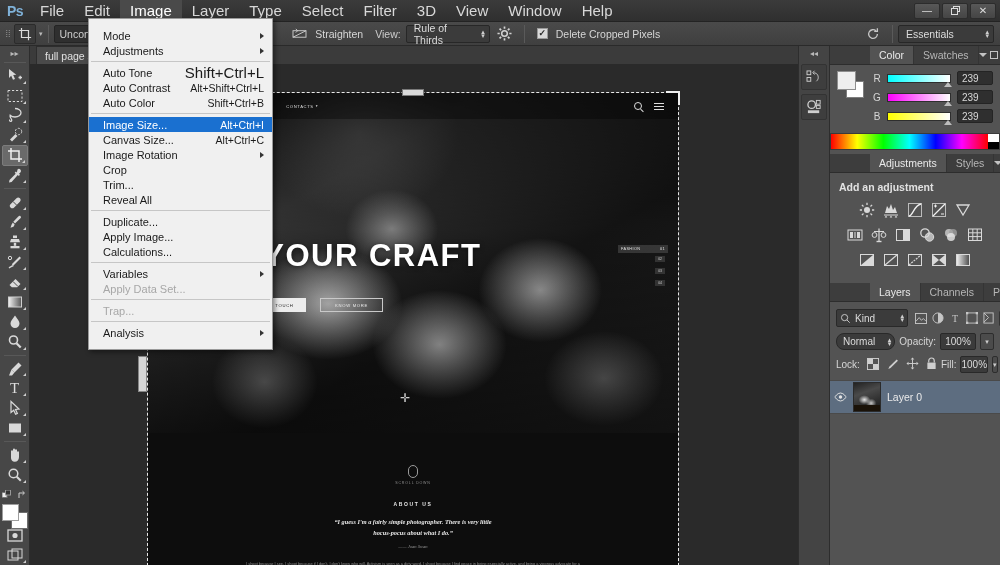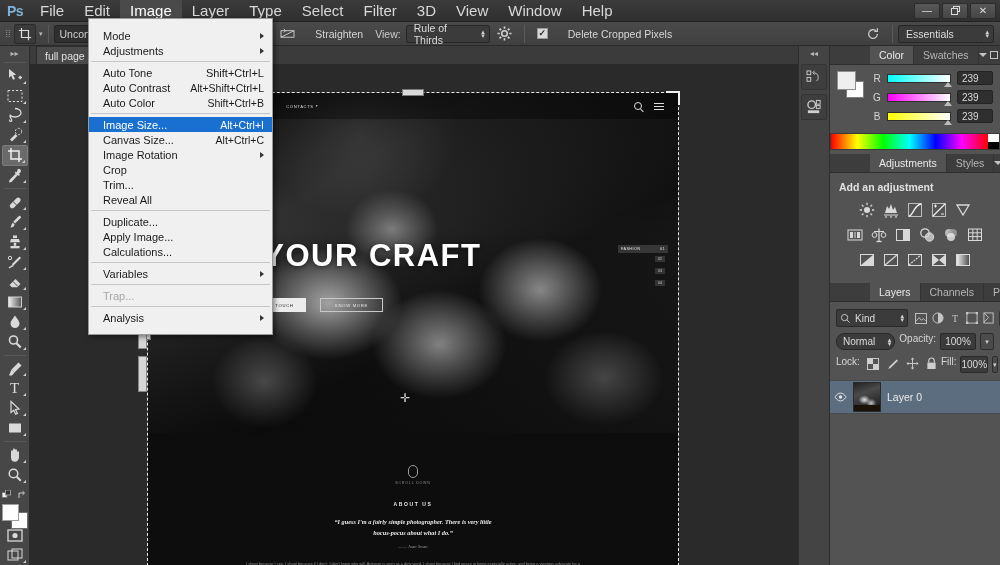--- a/index.html
+++ b/index.html
@@ -50,21 +50,21 @@
     width:22px; height:20px; display:flex; align-items:center; justify-content:center;
     background:#3a3a3a; border:1px solid #2b2b2b; border-radius:2px;
   }
   .opt-caret { font-size:7px; color:#bbb; margin-left:3px; }
   .opt-field {
     height:18px; background:#2f2f2f; border:1px solid #242424; border-radius:2px;
     color:#cfcfcf; display:flex; align-items:center; padding:0 5px; font-size:10.5px;
   }
   .opt-label { font-size:10.5px; color:#ccc; margin:0 5px; }
   .opt-btn {
-    height:19px; padding:0 7px; display:flex; align-items:center; gap:20px;
+    height:19px; padding:0 7px; display:flex; align-items:center; gap:8px;
     font-size:10.5px; color:#d6d6d6;
   }
   .opt-select {
     height:18px; background:#3b3b3b; border:1px solid #272727; border-radius:2px;
     color:#dcdcdc; display:flex; align-items:center; padding:0 4px 0 7px;
     font-size:10.5px; gap:8px;
   }
   .spinner { display:flex; flex-direction:column; line-height:4px; font-size:7px; color:#cfcfcf; }
   .checkbox-sq {
     width:11px; height:11px; background:#d9d9d9; border:1px solid #9a9a9a;
@@ -248,21 +248,21 @@
   .spectrum .bar { flex:1; background:linear-gradient(90deg,#ff0000,#ffff00,#00ff00,#00ffff,#0000ff,#ff00ff,#ff0000); }
   .spectrum .wb { width:11px; display:flex; flex-direction:column; }
   .spectrum .wb i { flex:1; }
 
   
   .adj-title { font-size:10.5px; color:#e2e2e2; font-weight:bold; margin:2px 0 6px 2px; }
   .adj-grid { display:flex; flex-wrap:wrap; gap:2px; }
   .adj-icon { width:22px; height:22px; display:flex; align-items:center; justify-content:center; }
 
   
-  .lp-row { display:flex; gap:4px; padding:3px 0; }
+  .lp-row { display:flex; align-items:center; gap:4px; padding:3px 0; }
   .lp-filter {
     height:18px; flex:0 0 72px; background:#3b3b3b; border:1px solid #292929; border-radius:2px;
     display:flex; align-items:center; gap:4px; padding:0 3px; font-size:10px; color:#dcdcdc;
   }
   .lp-ficons { display:flex; gap:3px; align-items:center; margin-left:2px; }
   .lp-fi { width:14px; height:15px; display:flex; align-items:center; justify-content:center; color:#c6c6c6; font-size:10px; }
   .lp-toggle { width:7px; height:15px; background:linear-gradient(#6d6d6d,#565656); border:1px solid #333; border-radius:1px; }
   .blend-sel {
     height:17px; flex:1; background:#3b3b3b; border:1px solid #292929; border-radius:8px;
     display:flex; align-items:center; padding:0 3px 0 6px; font-size:10px; color:#dcdcdc;
@@ -976,21 +976,21 @@
       </div>
       <div style="display: flex; align-items: center; height: 15px; padding: 0px 8px 0px 14px; color: rgb(26, 26, 26); background: transparent; font-family: &quot;Liberation Sans&quot;, sans-serif;">
         <span>Adjustments</span>
         <span style="flex: 1 1 0%;"></span>
         <span style="width: 0px; height: 0px; margin-left: 6px; border-top: 3.5px solid transparent; border-bottom: 3.5px solid transparent; border-left: 4.5px solid rgb(51, 51, 51);"></span>
       </div>
       <div style="height: 1px; background: rgb(198, 198, 198); margin: 3px 2px;"></div>
       <div style="display: flex; align-items: center; height: 15px; padding: 0px 8px 0px 14px; color: rgb(26, 26, 26); background: transparent; font-family: &quot;Liberation Sans&quot;, sans-serif;">
         <span>Auto Tone</span>
         <span style="flex: 1 1 0%;"></span>
-        <span style="font-size: 11px;">Shift+Ctrl+L</span>
+        <span style="font-size: 15px;">Shift+Ctrl+L</span>
       </div>
       <div style="display: flex; align-items: center; height: 15px; padding: 0px 8px 0px 14px; color: rgb(26, 26, 26); background: transparent; font-family: &quot;Liberation Sans&quot;, sans-serif;">
         <span>Auto Contrast</span>
         <span style="flex: 1 1 0%;"></span>
         <span style="font-size: 10.5px;">Alt+Shift+Ctrl+L</span>
       </div>
       <div style="display: flex; align-items: center; height: 15px; padding: 0px 8px 0px 14px; color: rgb(26, 26, 26); background: transparent; font-family: &quot;Liberation Sans&quot;, sans-serif;">
         <span>Auto Color</span>
         <span style="flex: 1 1 0%;"></span>
         <span style="font-size: 10.5px;">Shift+Ctrl+B</span>
@@ -1035,20 +1035,24 @@
       <div style="display: flex; align-items: center; height: 15px; padding: 0px 8px 0px 14px; color: rgb(26, 26, 26); background: transparent; font-family: &quot;Liberation Sans&quot;, sans-serif;">
         <span>Calculations...</span>
         <span style="flex: 1 1 0%;"></span>
       </div>
       <div style="height: 1px; background: rgb(198, 198, 198); margin: 3px 2px;"></div>
       <div style="display: flex; align-items: center; height: 15px; padding: 0px 8px 0px 14px; color: rgb(26, 26, 26); background: transparent; font-family: &quot;Liberation Sans&quot;, sans-serif;">
         <span>Variables</span>
         <span style="flex: 1 1 0%;"></span>
         <span style="width: 0px; height: 0px; margin-left: 6px; border-top: 3.5px solid transparent; border-bottom: 3.5px solid transparent; border-left: 4.5px solid rgb(51, 51, 51);"></span>
       </div>
+      <div style="display: flex; align-items: center; height: 15px; padding: 0px 8px 0px 14px; color: rgb(167, 167, 167); background: transparent; font-family: &quot;Liberation Sans&quot;, sans-serif;">
+        <span>Apply Data Set...</span>
+        <span style="flex: 1 1 0%;"></span>
+      </div>
       <div style="height: 1px; background: rgb(198, 198, 198); margin: 3px 2px;"></div>
       <div style="display: flex; align-items: center; height: 15px; padding: 0px 8px 0px 14px; color: rgb(167, 167, 167); background: transparent; font-family: &quot;Liberation Sans&quot;, sans-serif;">
         <span>Trap...</span>
         <span style="flex: 1 1 0%;"></span>
       </div>
       <div style="height: 1px; background: rgb(198, 198, 198); margin: 3px 2px;"></div>
       <div style="display: flex; align-items: center; height: 15px; padding: 0px 8px 0px 14px; color: rgb(26, 26, 26); background: transparent; font-family: &quot;Liberation Sans&quot;, sans-serif;">
         <span>Analysis</span>
         <span style="flex: 1 1 0%;"></span>
         <span style="width: 0px; height: 0px; margin-left: 6px; border-top: 3.5px solid transparent; border-bottom: 3.5px solid transparent; border-left: 4.5px solid rgb(51, 51, 51);"></span>

